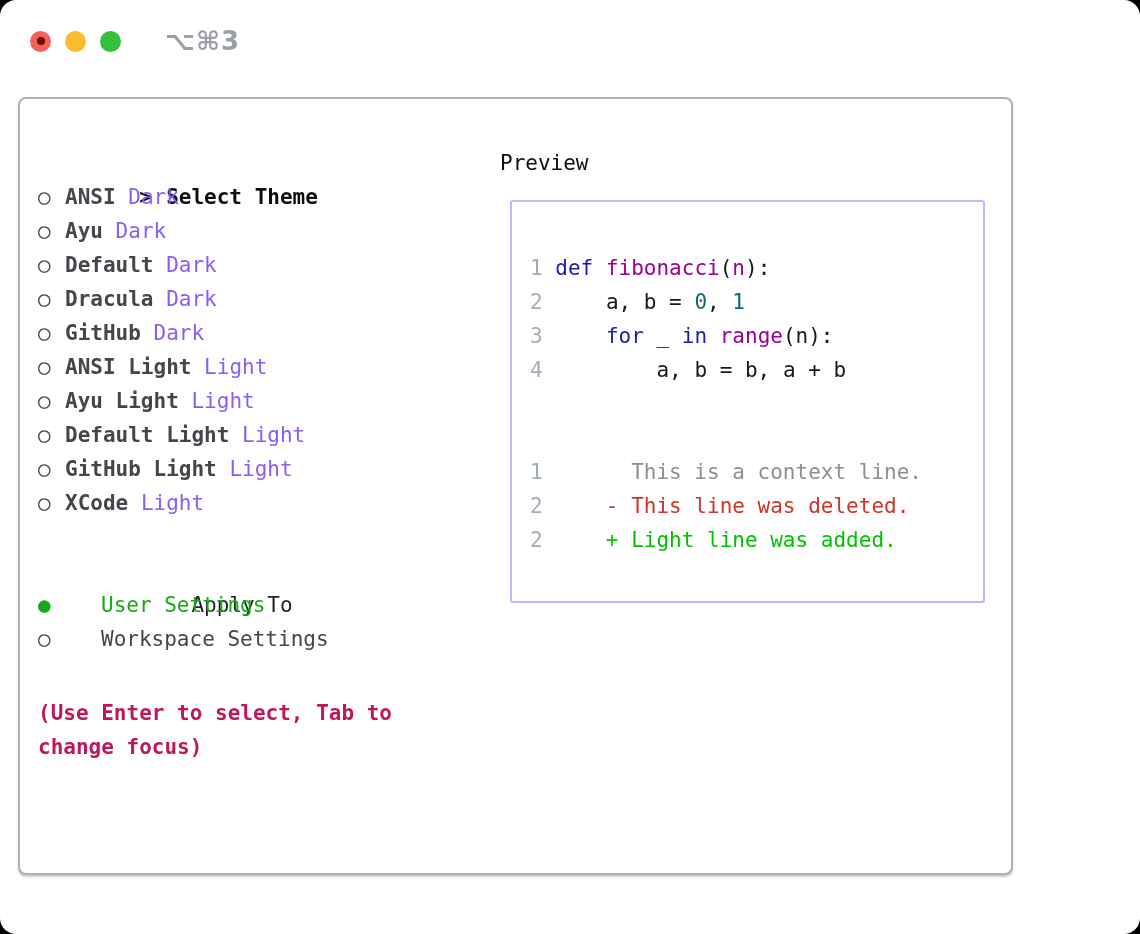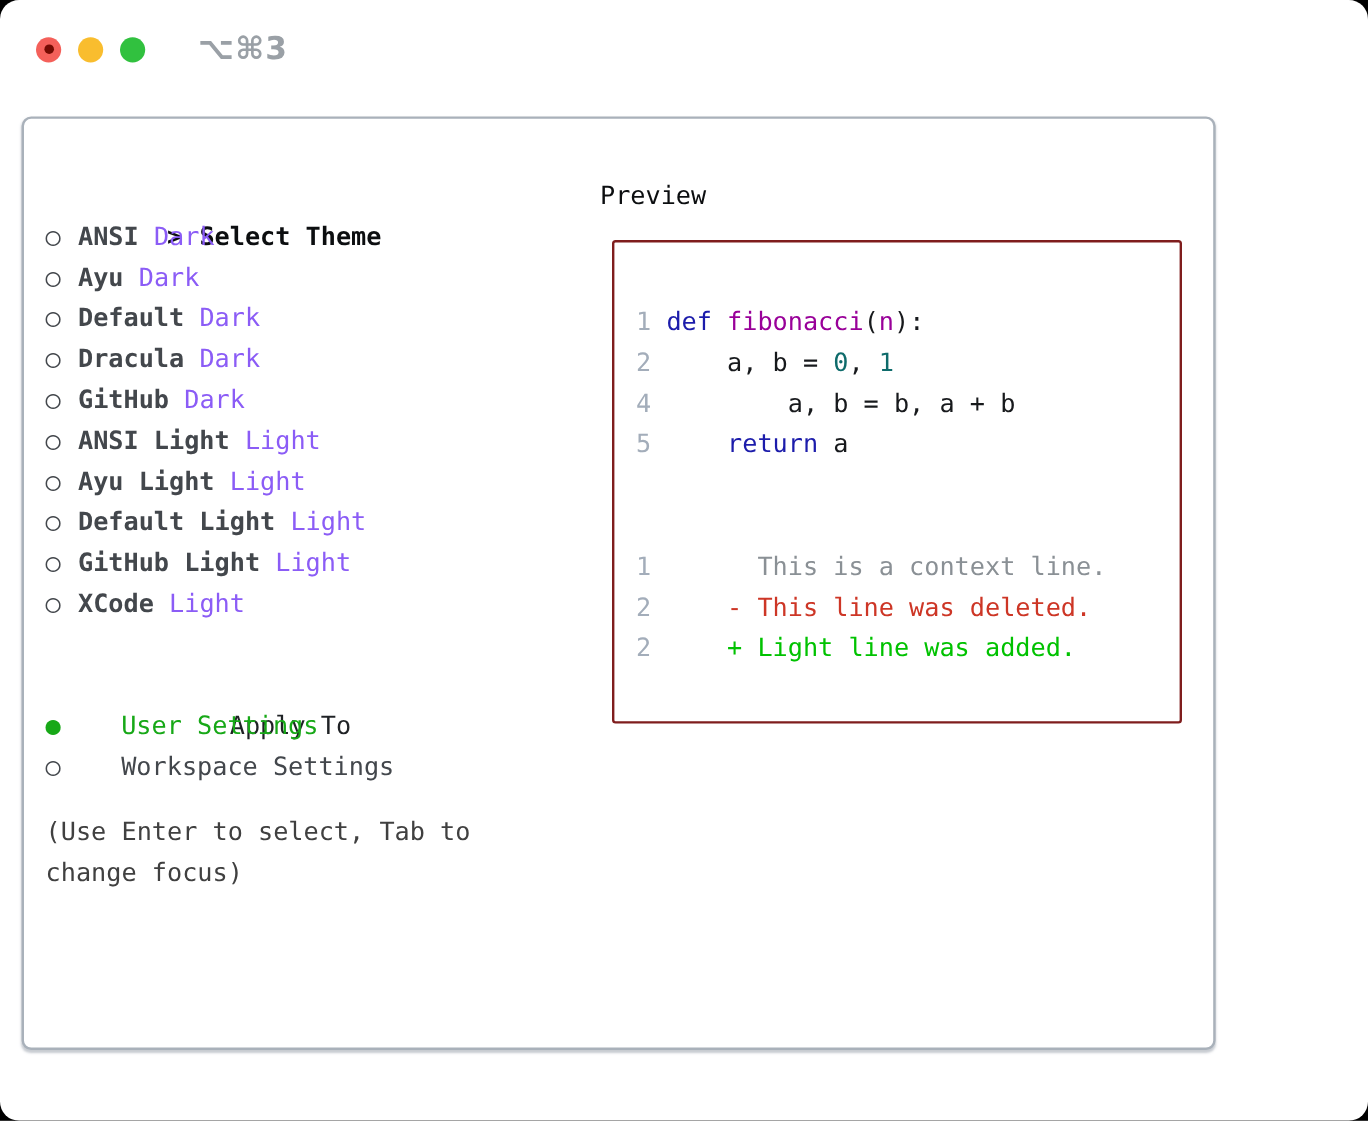--- a/index.html
+++ b/index.html
@@ -35,26 +35,26 @@
   .bullet.sel{color:#17a817;}
   .prefix{font-weight:bold;color:#0c0e10;}
   .hdr{font-weight:bold;color:#0c0e10;}
   .subhdr{color:#1f2225;}
   .t-name{color:#43474c;font-weight:bold;}
   .t-name.sel{color:#17a817;}
   .t-variant{color:#8b5cf6;}
   .opt-label{color:#43474c;margin-left:36px;}
   .opt-label.sel{color:#17a817;}
   .apply-section{margin-top:34px;}
-  .help{margin-top:20px;width:400px;color:#404040;white-space:normal;}
+  .help{margin-top:40px;width:400px;color:#be185d;white-space:normal;font-weight:bold;}
   
   .preview-header{position:absolute;left:480px;top:47px;font-weight:normal;color:#0c0e10;}
   .preview-box{
     position:absolute;left:490px;top:101px;width:475px;height:403px;box-sizing:border-box;
-    border:2px solid #7f1d1d;border-radius:3px;background:#fff;
+    border:2px solid #c4b5fd;border-radius:3px;background:#fff;
     padding:49px 0 0 18px;overflow:hidden;
   }
   .code-line,.diff-line{white-space:pre;height:34px;}
   .ln{color:#a3adba;}
   .tk-kw{color:#1c1cab;}
   .tk-fn{color:#990099;}
   .tk-nm{color:#0e6b6b;}
   .tk-pl{color:#17191c;}
   .spacer{height:68px;}
   .diff-context{color:#8a9095;}
@@ -107,22 +107,22 @@
 
       <div class="help">(Use Enter to select, Tab to change focus)</div>
     </div>
 
     <div class="preview-header">Preview</div>
 
     <div class="preview-box">
       <div id="code-block">
           <div class="code-line"><span class="ln">1</span> <span class="tk-kw">def</span><span class="tk-pl"> </span><span class="tk-fn">fibonacci</span><span class="tk-pl">(</span><span class="tk-fn">n</span><span class="tk-pl">):</span></div>
           <div class="code-line"><span class="ln">2</span> <span class="tk-pl">    a, b = </span><span class="tk-nm">0</span><span class="tk-pl">, </span><span class="tk-nm">1</span></div>
+          <div class="code-line"><span class="ln">3</span> <span class="tk-pl">    </span><span class="tk-kw">for</span><span class="tk-pl"> _ </span><span class="tk-kw">in</span><span class="tk-pl"> </span><span class="tk-fn">range</span><span class="tk-pl">(n):</span></div>
           <div class="code-line"><span class="ln">4</span> <span class="tk-pl">        a, b = b, a + b</span></div>
-          <div class="code-line"><span class="ln">5</span> <span class="tk-pl">    </span><span class="tk-kw">return</span><span class="tk-pl"> a</span></div>
         </div>
       <div class="spacer"></div>
       <div id="diff-block">
           <div class="diff-line"><span class="ln">1</span><span class="diff-context">       This is a context line.</span></div>
           <div class="diff-line"><span class="ln">2</span><span class="diff-deleted">     - This line was deleted.</span></div>
           <div class="diff-line"><span class="ln">2</span><span class="diff-added">     + Light line was added.</span></div>
         </div>
     </div>
 
   </div>

